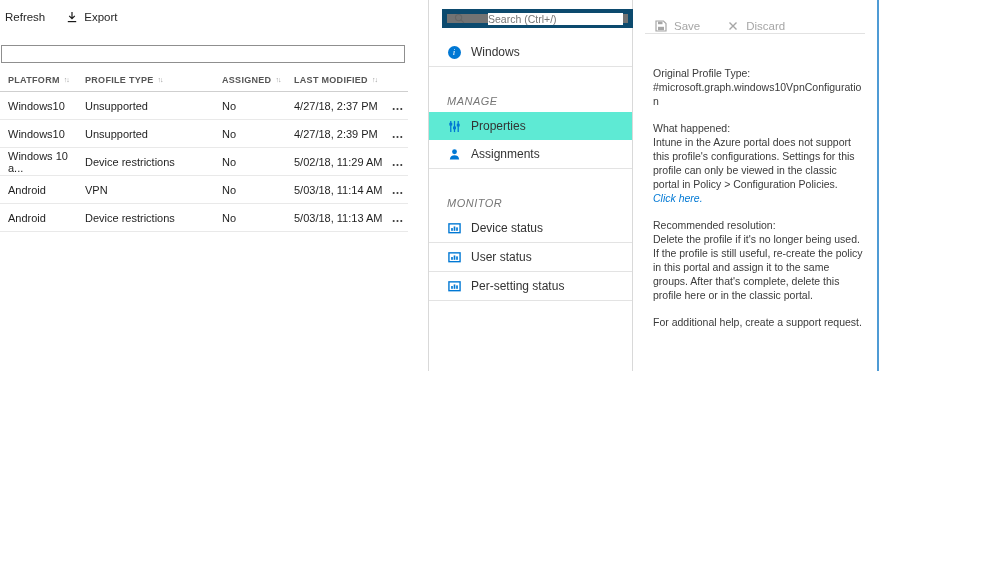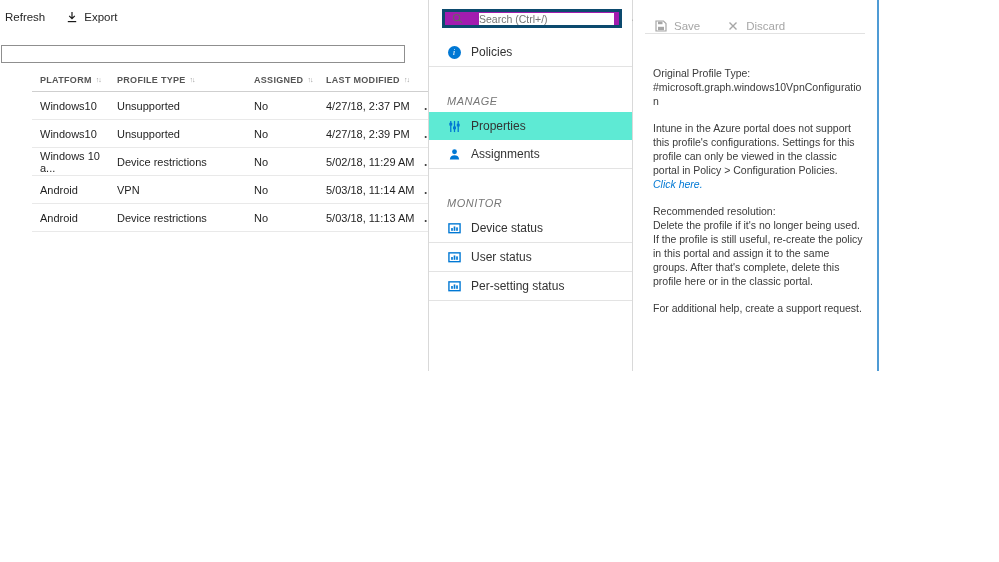--- a/index.html
+++ b/index.html
@@ -6,35 +6,35 @@
   html,body { width:999px; height:562px; background:#ffffff; overflow:hidden;
               font-family:"Liberation Sans","DejaVu Sans",sans-serif; }
   .screen { position:relative; width:999px; height:399px; background:#fff; }
 
   
   .panel-list { position:absolute; left:0; top:0; width:420px; height:371px; background:#fff; }
   .lp-toolbar { display:flex; align-items:center; height:34px; padding-left:5px; gap:20px; }
   .tb-btn { display:flex; align-items:center; gap:5px; font-size:11.5px; color:#262626; cursor:pointer; }
   .filter-input { position:absolute; left:1px; top:45px; width:404px; height:18px;
                   border:1px solid #8f8f8f; outline:none; font-size:11px; padding:0 4px; color:#333; }
-  .lp-table { position:absolute; left:0; top:68px; width:408px; font-size:11px; color:#1f1f1f;margin-left:32px; }
+  .lp-table { position:absolute; left:0; top:68px; width:408px; font-size:11px; color:#1f1f1f; }
   .thead, .trow { display:grid; grid-template-columns:77px 137px 72px 94px 1fr; align-items:center; padding-left:8px; }
   .thead { height:24px; border-bottom:1px solid #cfcfcf; font-size:9px; font-weight:700;
            color:#555; letter-spacing:.3px; cursor:pointer; }
   .th-cell { display:flex; align-items:center; gap:4px; }
   .sort { font-size:7px; color:#9a9a9a; letter-spacing:-1px; }
   .trow { height:28px; border-bottom:1px solid #e9e9e9; }
   .row-menu { justify-self:center; font-weight:700; color:#444; font-size:12px; letter-spacing:1px; cursor:pointer; }
 
   
   .panel-menu { position:absolute; left:428px; top:0; width:205px; height:371px; background:#fff;
                 border-left:1px solid #d9d9d9; border-right:1px solid #d9d9d9; }
   .menu-search-row { display:flex; align-items:center; padding:9px 8px 0 13px; gap:8px; }
-  .search-box { flex:1; display:flex; align-items:center; border:3px solid #0c4a6e; height:19px;
-                padding:0 5px; gap:15px; background:#a21caf; }
+  .search-box { flex:1; display:flex; align-items:center; border:5px solid #0c4a6e; height:19px;
+                padding:0 5px; gap:22px; background:#737373; }
   .search-box input { border:none; outline:none; flex:1; min-width:0; font-size:10.5px; color:#333; }
   .search-box input::placeholder { color:#767676; }
   .collapse-btn { font-size:14px; color:#555; cursor:pointer; line-height:1; padding:0 2px; }
   .menu-item { display:flex; align-items:center; gap:10px; height:28px; padding-left:18px;
                font-size:12px; color:#333; cursor:pointer; }
   .menu-item.selected { background:#5eead4; }
   .menu-divider { border-top:1px solid #e3e3e3; }
   .menu-section { font-size:11px; color:#767676; letter-spacing:.5px; margin:28px 0 5px 18px;font-style:italic; }
   .mi-icon { width:14px; height:14px; display:flex; align-items:center; justify-content:center; flex:0 0 14px; }
   .info-circle { width:13px; height:13px; border-radius:50%; background:#0078d4; color:#fff;
@@ -147,21 +147,21 @@
         </span>
         <input type="text" placeholder="Search (Ctrl+/)" style="">
       </span>
       <span class="collapse-btn">«</span>
     </div>
 
     <div class="menu-item mt10">
       <span class="mi-icon">
           <span class="info-circle">i</span>
         </span>
-      <span>Policies</span>
+      <span>Windows</span>
     </div>
     <div class="menu-divider"></div>
 
     <div class="menu-section">MANAGE</div>
 
     <div class="menu-item selected">
       <span class="mi-icon">
         <svg width="13" height="13" viewBox="0 0 14 14">
             <g stroke="#0078d4" stroke-width="1.4">
               <line x1="3" y1="1" x2="3" y2="13"></line>
@@ -253,20 +253,21 @@
       </span>
     </div>
     <div class="dp-divider"></div>
 
     <div class="dp-content">
       <p>
         <span class="line">Original Profile Type:</span>
         <span class="line">#microsoft.graph.windows10VpnConfiguration</span>
       </p>
       <p>
+        <span class="line">What happened:</span>
         <span class="line">Intune in the Azure portal does not support this profile's configurations. Settings for this profile can only be viewed in the classic portal in Policy &gt; Configuration Policies.</span>
         <span class="line link">Click here.</span>
       </p>
       <p>
         <span class="line">Recommended resolution:</span>
         <span class="line">Delete the profile if it's no longer being used. If the profile is still useful, re-create the policy in this portal and assign it to the same groups. After that's complete, delete this profile here or in the classic portal.</span>
       </p>
       <p>
         <span class="line">For additional help, create a support request.</span>
       </p>

